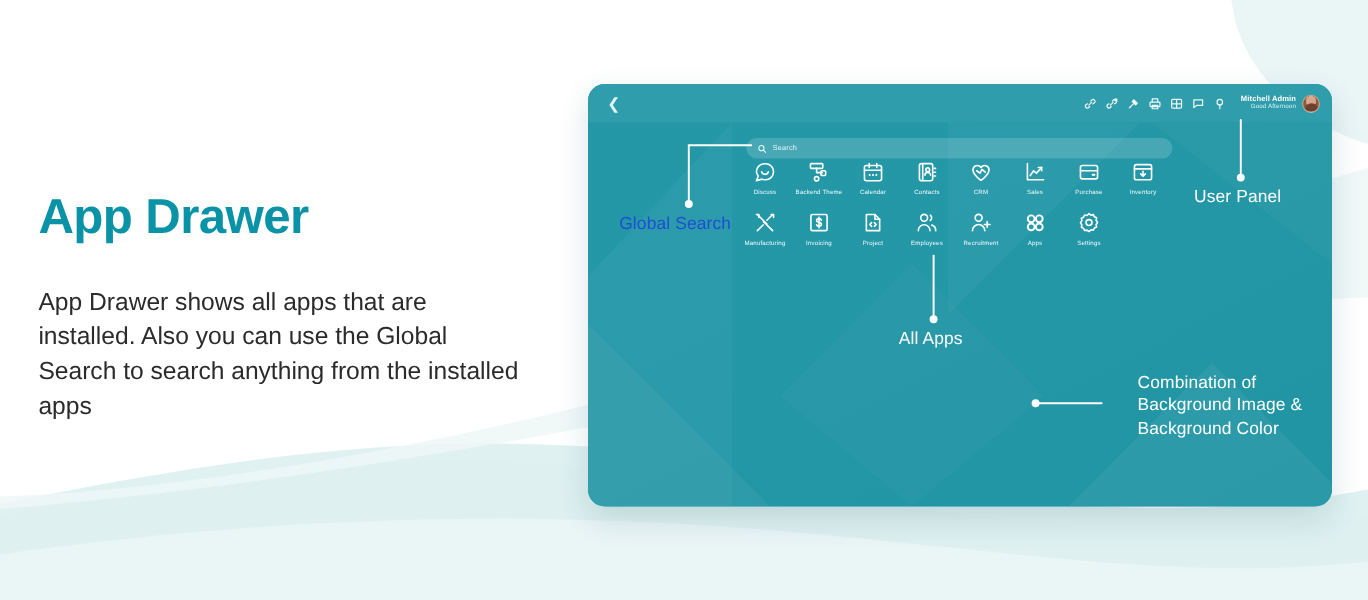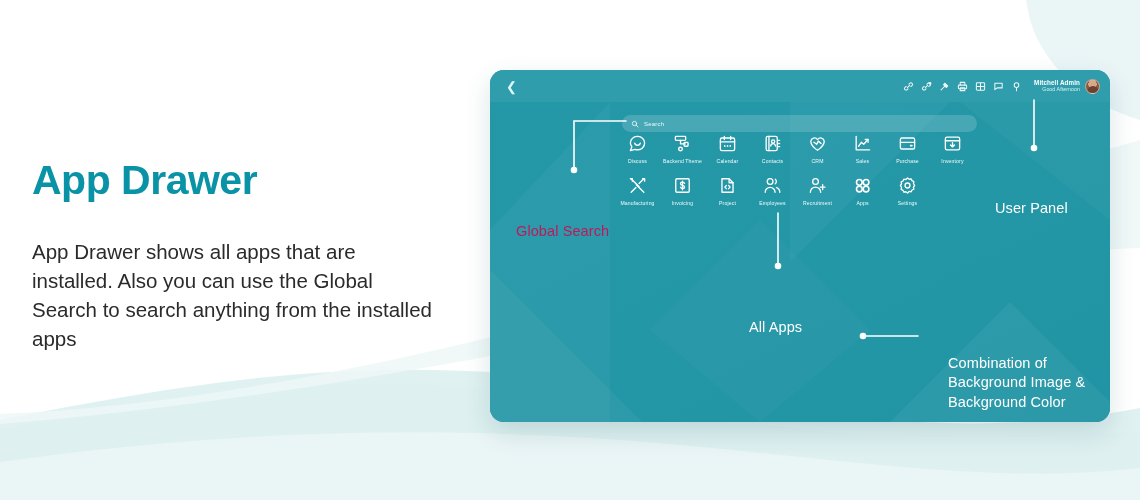--- a/index.html
+++ b/index.html
@@ -75,23 +75,23 @@
   }
 
   #apps-wrap { position:absolute; left:125px; top:64px; width:370px; z-index:2; }
   .app-row { display:flex; margin-bottom:12px; }
   .app-row:last-child { margin-bottom:0; }
 
   
   #annotations { position:absolute; inset:0; width:1140px; height:500px; z-index:6; pointer-events:none; }
   .anno-label {
     position:absolute; color:#ffffff; font-size:14.5px; line-height:1.33;
-    letter-spacing:.1px; white-space:pre-line; z-index:7;margin-top:44px;
-  }
-  #label-global-search { left:516px; top:178px; color:#be185d; }
+    letter-spacing:.1px; white-space:pre-line; z-index:7;
+  }
+  #label-global-search { left:516px; top:178px; color:#1d4ed8; }
   #label-all-apps { left:749px; top:274px; }
   #label-user-panel { left:995px; top:155px; }
   #label-bg-combo { left:948px; top:310px; }
 </style>
 </head>
 <body>
 
 <svg id="bg-waves" viewBox="0 0 1140 500" preserveAspectRatio="none">
   <path d="M1140,0 L1140,120 C1090,105 1045,70 1030,20 L1026,0 Z" fill="#e6f3f4" opacity="0.85"></path>
   <path d="M0,430 C180,392 330,372 520,392 C720,413 900,460 1140,430 L1140,500 L0,500 Z" fill="#e3f1f2"></path>

